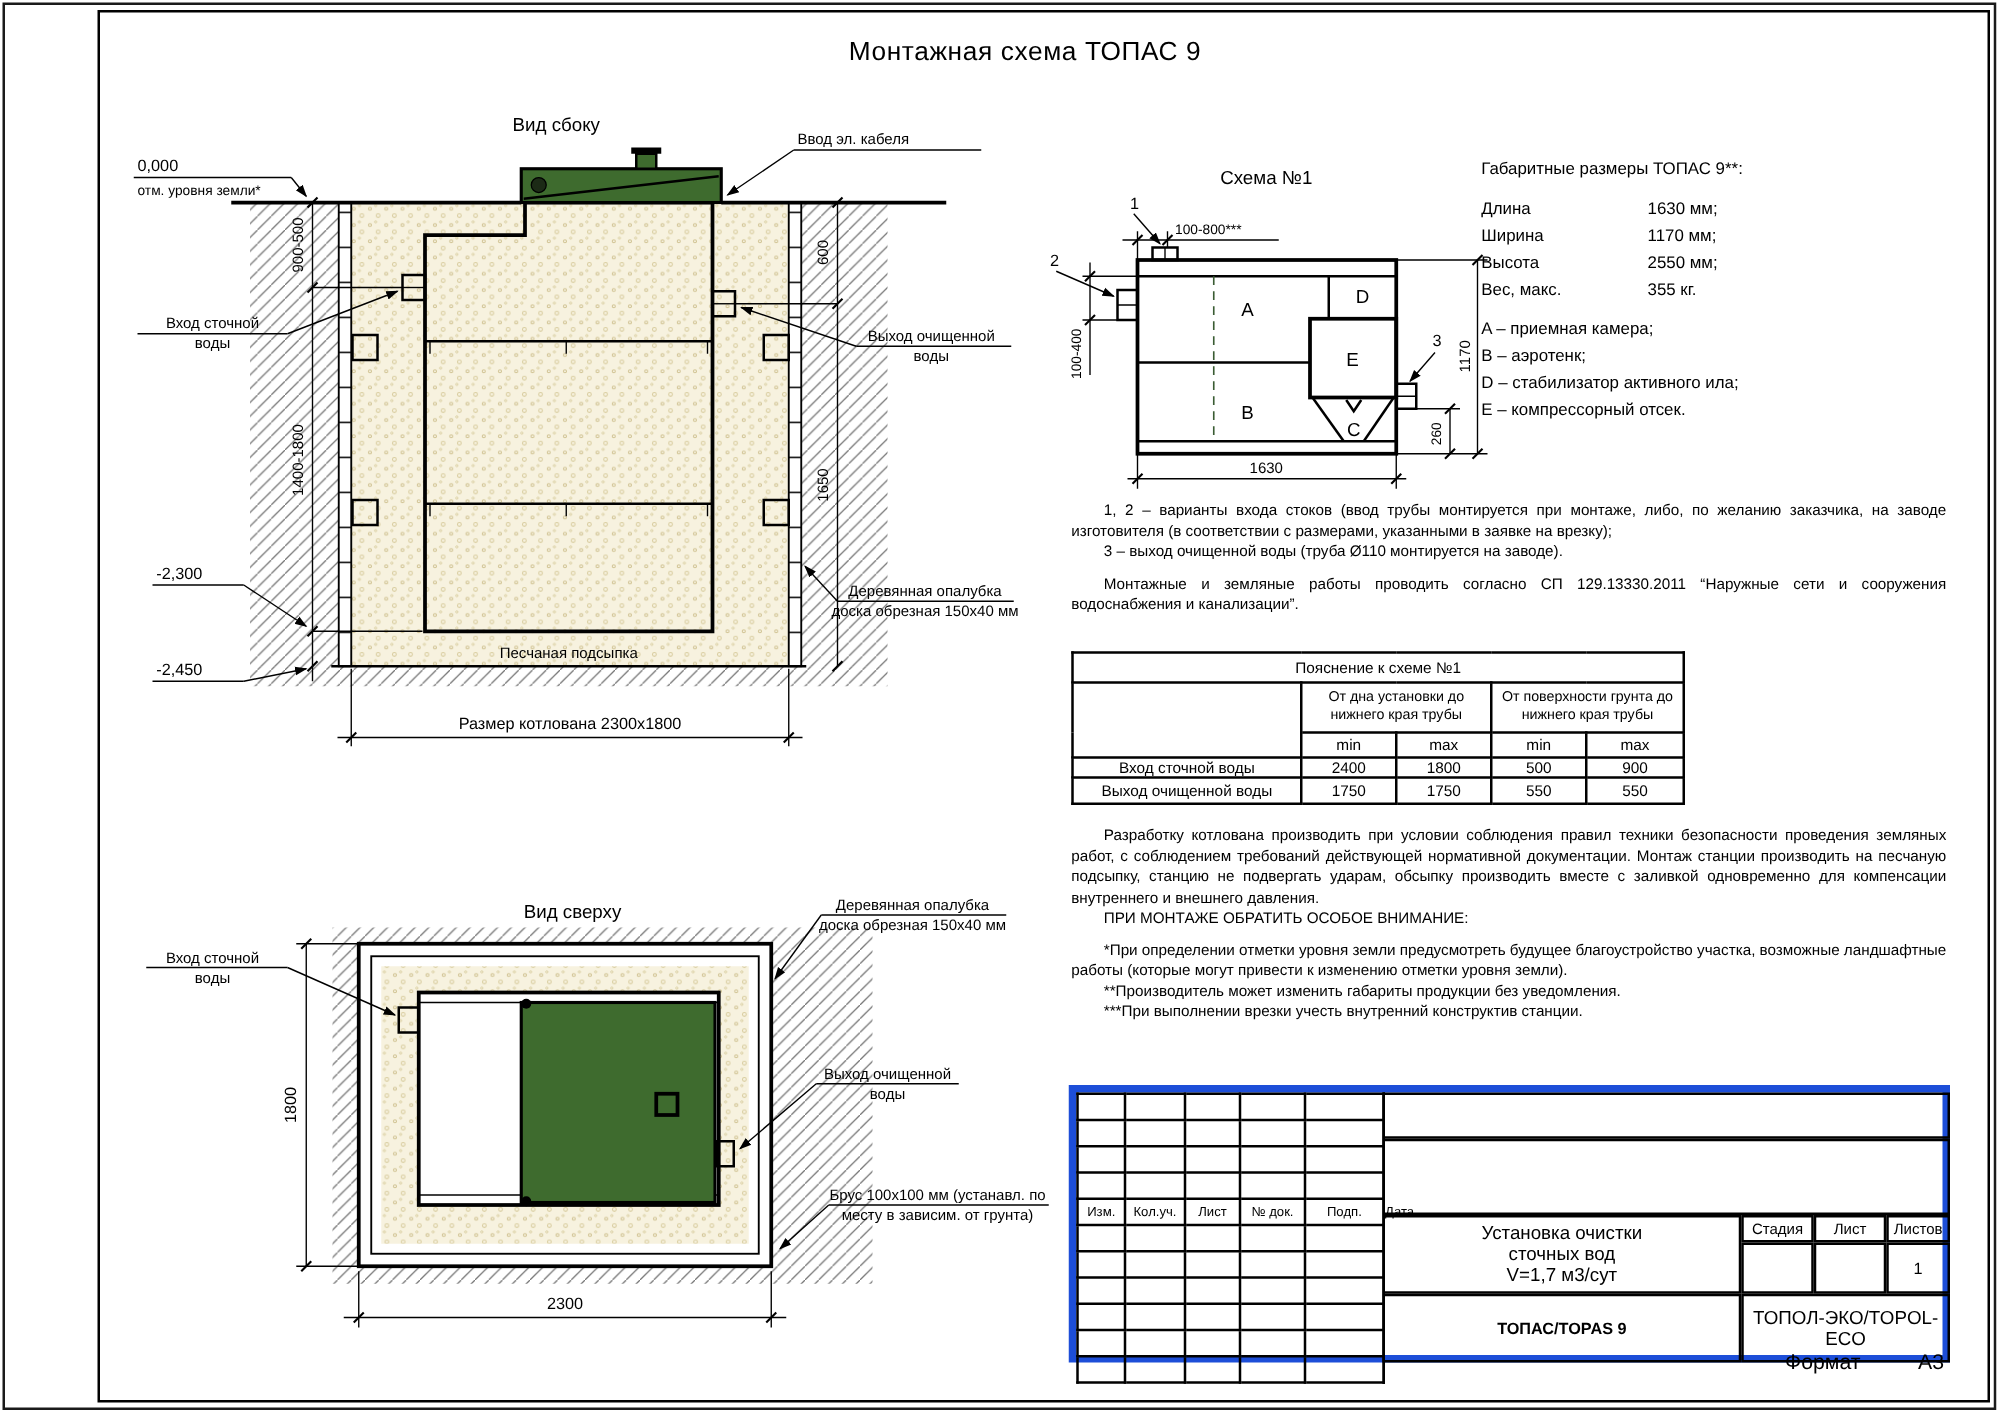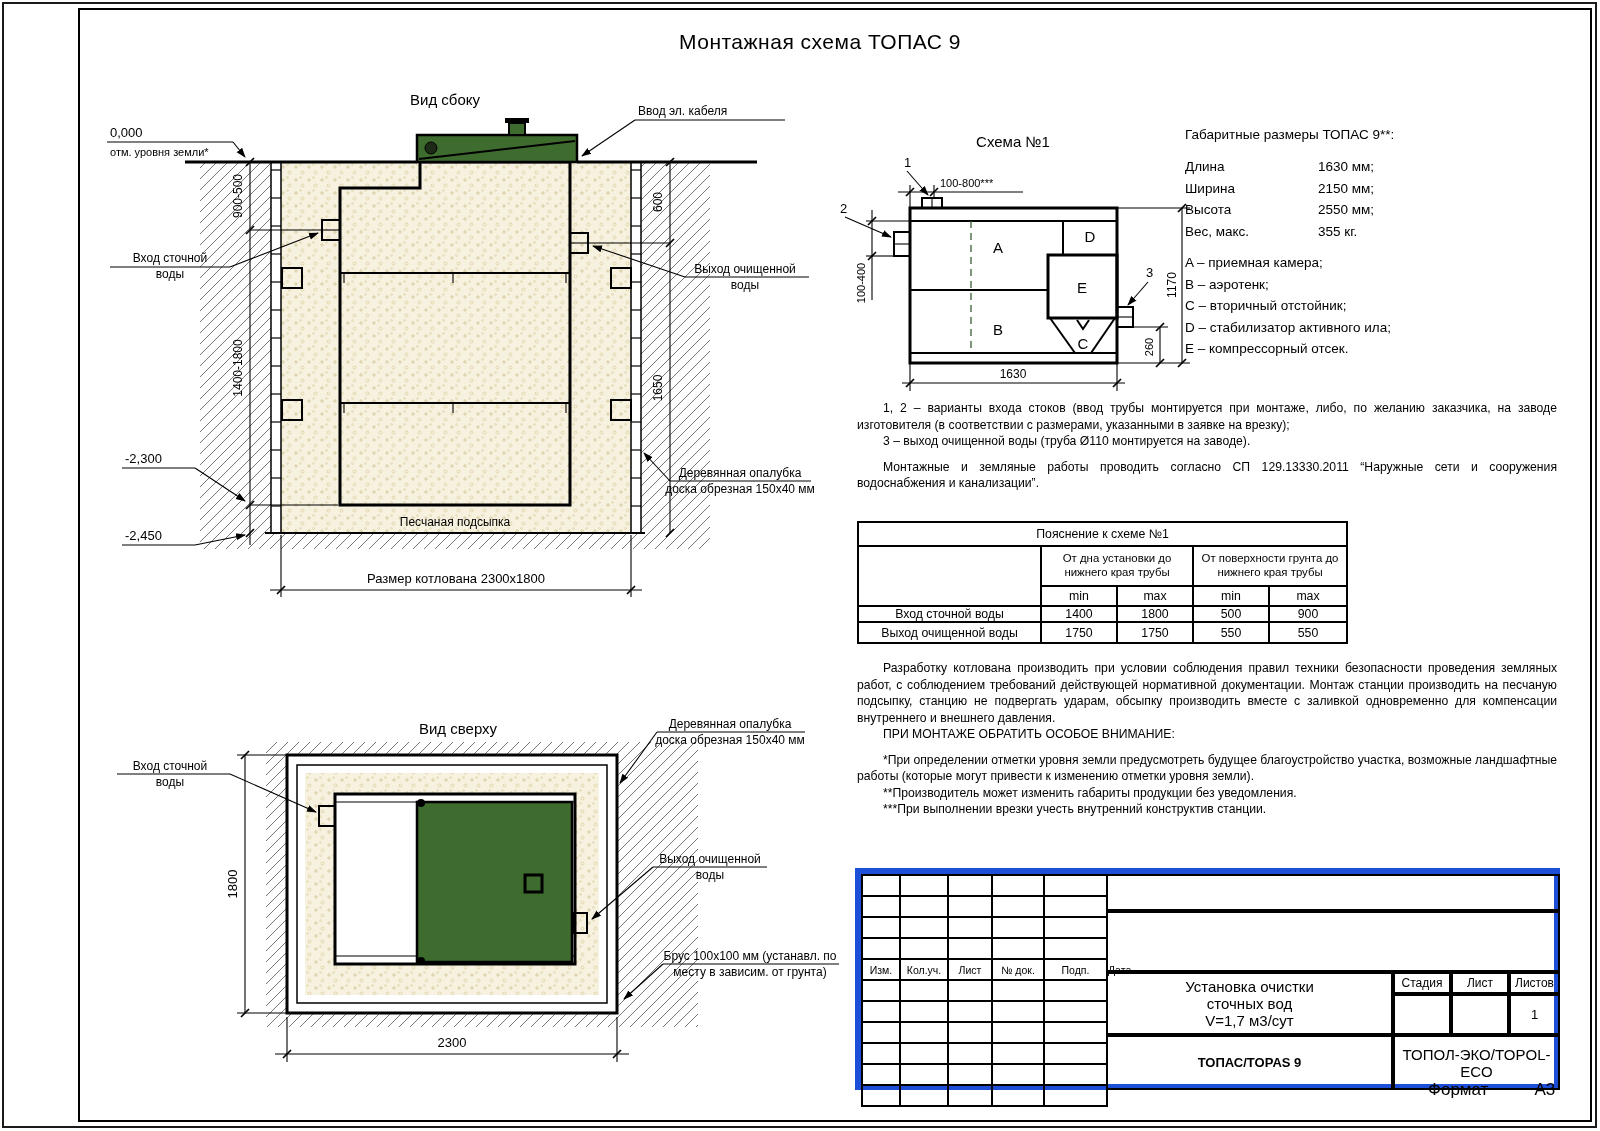--- a/index.html
+++ b/index.html
@@ -240,34 +240,33 @@
 </svg>
 
 <div class="specs">
   <div class="stitle">Габаритные размеры ТОПАС 9**:</div>
   <div class="spec-row">
       <span class="sl">Длина</span>
       <span>1630 мм;</span>
     </div>
   <div class="spec-row">
       <span class="sl">Ширина</span>
-      <span>2150 мм;</span>
+      <span>1170 мм;</span>
     </div>
   <div class="spec-row">
       <span class="sl">Высота</span>
       <span>2550 мм;</span>
     </div>
   <div class="spec-row">
       <span class="sl">Вес, макс.</span>
       <span>355 кг.</span>
     </div>
   <div class="legend">
     <div>A – приемная камера;</div>
     <div>B – аэротенк;</div>
-    <div>C – вторичный отстойник;</div>
     <div>D – стабилизатор активного ила;</div>
     <div>E – компрессорный отсек.</div>
   </div>
 </div>
 
 <div class="tblock" style="left:857px;top:400px;width:700px">
   <p>1, 2 – варианты входа  стоков (ввод трубы монтируется при монтаже, либо, по желанию заказчика, на заводе изготовителя (в соответствии с размерами, указанными в заявке на врезку);</p>
   <p>3 – выход очищенной воды (труба Ø110 монтируется на заводе).</p>
   <div class="gap"></div>
   <p>Монтажные и земляные работы проводить согласно СП 129.13330.2011 “Наружные сети и сооружения водоснабжения и канализации”.</p>
@@ -291,21 +290,21 @@
     <td colspan="2" class="grp">От поверхности грунта до нижнего края трубы</td>
   </tr>
   <tr style="height:20px">
     <td>min</td>
         <td>max</td>
     <td>min</td>
         <td>max</td>
   </tr>
   <tr style="height:15px">
     <td>Вход сточной воды</td>
-        <td>1400</td>
+        <td>2400</td>
     <td>1800</td>
         <td>500</td>
     <td>900</td>
   </tr>
   <tr style="height:21px">
     <td>Выход очищенной воды</td>
         <td>1750</td>
     <td>1750</td>
         <td>550</td>
     <td>550</td>

